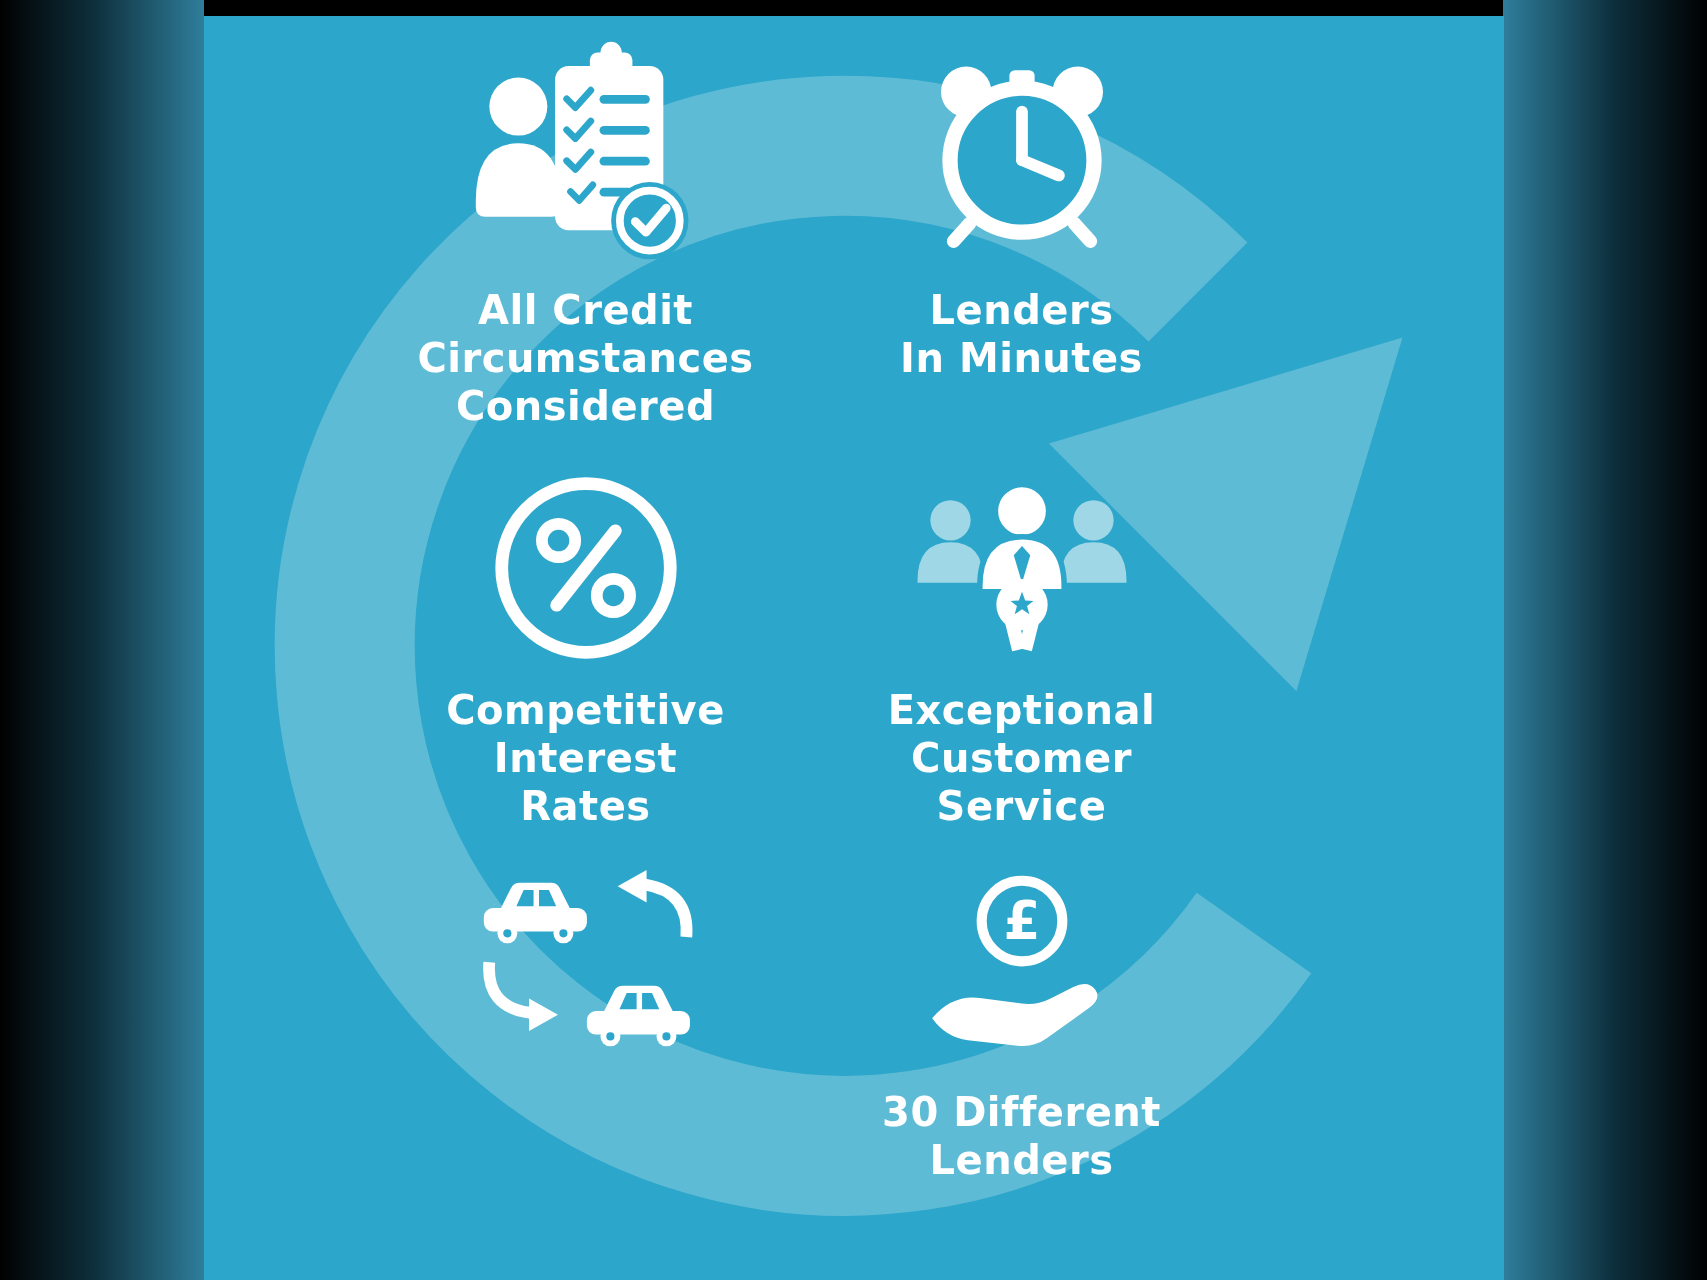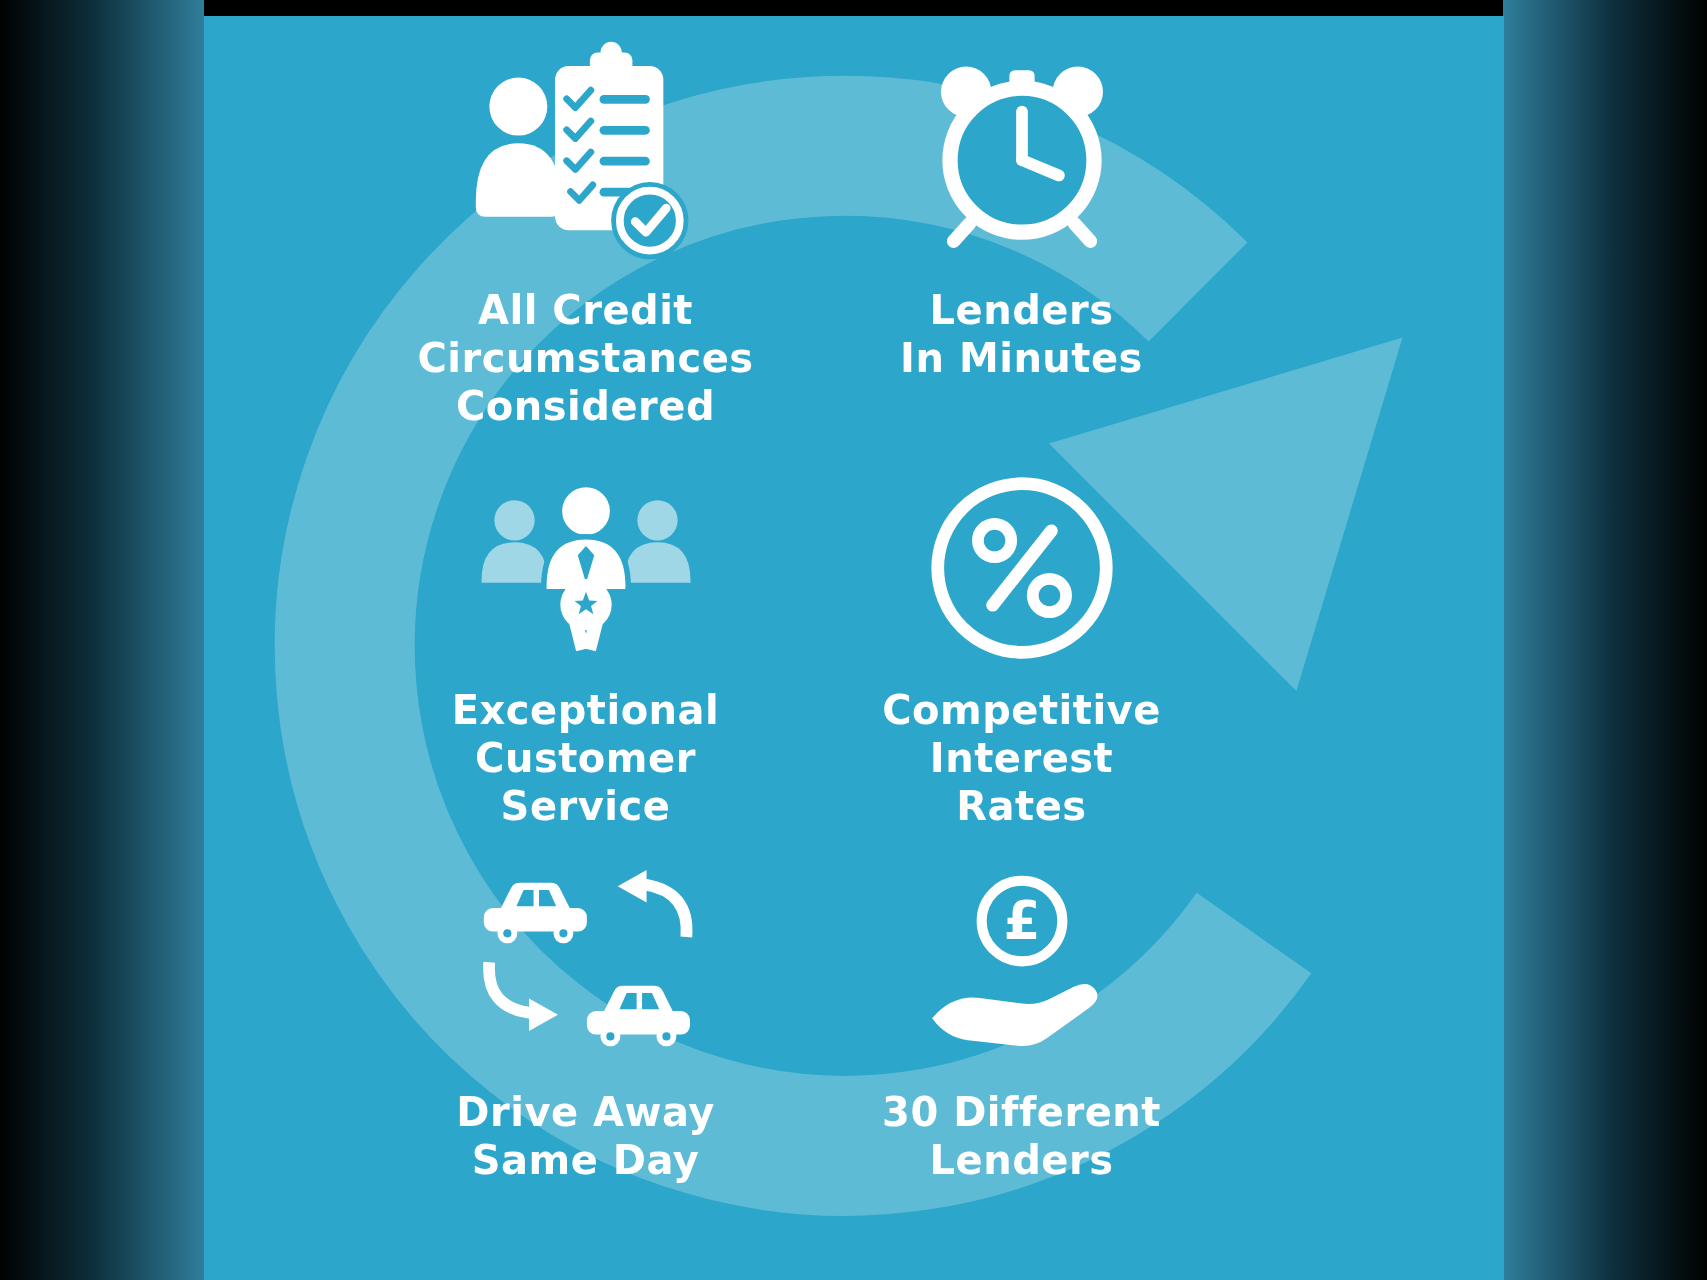--- a/index.html
+++ b/index.html
@@ -82,20 +82,34 @@
             <path d="M120 128 V74" stroke="#fff" stroke-width="13" stroke-linecap="round"></path>
             <path d="M120 128 L161 145" stroke="#fff" stroke-width="13" stroke-linecap="round"></path>
           </svg>
         </div>
         <div class="caption">Lenders
 In Minutes</div>
       </div>
 
       <div class="cell">
         <div class="iconbox r2">
+          <svg width="196" height="196" viewBox="0 0 200 200">
+            <circle cx="100" cy="100" r="86" fill="none" stroke="#fff" stroke-width="13"></circle>
+            <circle cx="72" cy="72" r="17" fill="none" stroke="#fff" stroke-width="12"></circle>
+            <circle cx="128" cy="128" r="17" fill="none" stroke="#fff" stroke-width="12"></circle>
+            <path d="M130 62 L70 138" stroke="#fff" stroke-width="13" stroke-linecap="round"></path>
+          </svg>
+        </div>
+        <div class="caption">Competitive
+Interest
+Rates</div>
+      </div>
+
+      <div class="cell">
+        <div class="iconbox r2">
           <svg width="220" height="202" viewBox="0 0 240 220">
             <g fill="var(--tint)">
               <circle cx="42" cy="58" r="22"></circle>
               <path d="M6 124 q0 -42 36 -42 q36 0 36 42 v2 h-72 z"></path>
               <circle cx="198" cy="58" r="22"></circle>
               <path d="M162 124 q0 -42 36 -42 q36 0 36 42 v2 h-72 z"></path>
             </g>
             <g fill="#fff" stroke="var(--bg)" stroke-width="6">
               <circle cx="120" cy="48" r="29"></circle>
               <path d="M74 130 q0 -54 46 -54 q46 0 46 54 v6 h-92 z"></path>
@@ -105,34 +119,20 @@
               <rect x="103" y="150" width="15" height="50" transform="rotate(-14 110 175)"></rect>
               <rect x="122" y="150" width="15" height="50" transform="rotate(14 130 175)"></rect>
             </g>
             <circle cx="120" cy="150" r="28" fill="#fff"></circle>
             <polygon fill="var(--bg)" points="120,136 123.5,145.5 132.5,146 125.5,151.5 128,160.5 120,155 112,160.5 114.5,151.5 107.5,146 116.5,145.5"></polygon>
           </svg>
         </div>
         <div class="caption">Exceptional
 Customer
 Service</div>
-      </div>
-
-      <div class="cell">
-        <div class="iconbox r2">
-          <svg width="196" height="196" viewBox="0 0 200 200">
-            <circle cx="100" cy="100" r="86" fill="none" stroke="#fff" stroke-width="13"></circle>
-            <circle cx="72" cy="72" r="17" fill="none" stroke="#fff" stroke-width="12"></circle>
-            <circle cx="128" cy="128" r="17" fill="none" stroke="#fff" stroke-width="12"></circle>
-            <path d="M130 62 L70 138" stroke="#fff" stroke-width="13" stroke-linecap="round"></path>
-          </svg>
-        </div>
-        <div class="caption">Competitive
-Interest
-Rates</div>
       </div>
 
       <div class="cell">
         <div class="iconbox r3">
           <svg width="226" height="208" viewBox="0 0 250 230">
             <g transform="translate(4,14)">
               <path d="M26 40 L38 16 Q41 10 48 10 L82 10 Q89 10 92 16 L104 40 Z" fill="#fff"></path>
               <rect x="8" y="38" width="114" height="26" rx="10" fill="#fff"></rect>
               <polygon points="44,36 52,18 63,18 63,36" fill="var(--bg)"></polygon>
               <polygon points="69,36 69,18 80,18 88,36" fill="var(--bg)"></polygon>
@@ -150,22 +150,20 @@
                 <circle cx="34" cy="66" r="4.5" fill="var(--bg)"></circle>
               <circle cx="96" cy="66" r="11" fill="#fff"></circle>
                 <circle cx="96" cy="66" r="4.5" fill="var(--bg)"></circle>
             </g>
             <path d="M236 84 Q240 34 190 26" fill="none" stroke="#fff" stroke-width="13"></path>
             <polygon points="192,10 160,28 192,46" fill="#fff"></polygon>
             <path d="M18 112 Q14 162 64 168" fill="none" stroke="#fff" stroke-width="13"></path>
             <polygon points="62,152 94,170 62,188" fill="#fff"></polygon>
           </svg>
         </div>
-        <div class="caption">Drive Away
-Same Day</div>
       </div>
 
       <div class="cell">
         <div class="iconbox r3">
           <svg width="220" height="202" viewBox="0 0 240 220">
             <circle cx="120" cy="62" r="44" fill="none" stroke="#fff" stroke-width="11"></circle>
             <text x="120" y="82" font-size="58" font-weight="bold" text-anchor="middle" fill="#fff" font-family="DejaVu Sans, sans-serif">£</text>
             <path d="M22 168 q22 -26 52 -22 l46 6 q16 2 30 -5 l26 -13 q16 -8 24 3 q7 10 -7 20 l-46 33 q-14 10 -32 8 l-54 -6 q-24 -3 -39 -24 z" fill="#fff"></path>
           </svg>
         </div>

